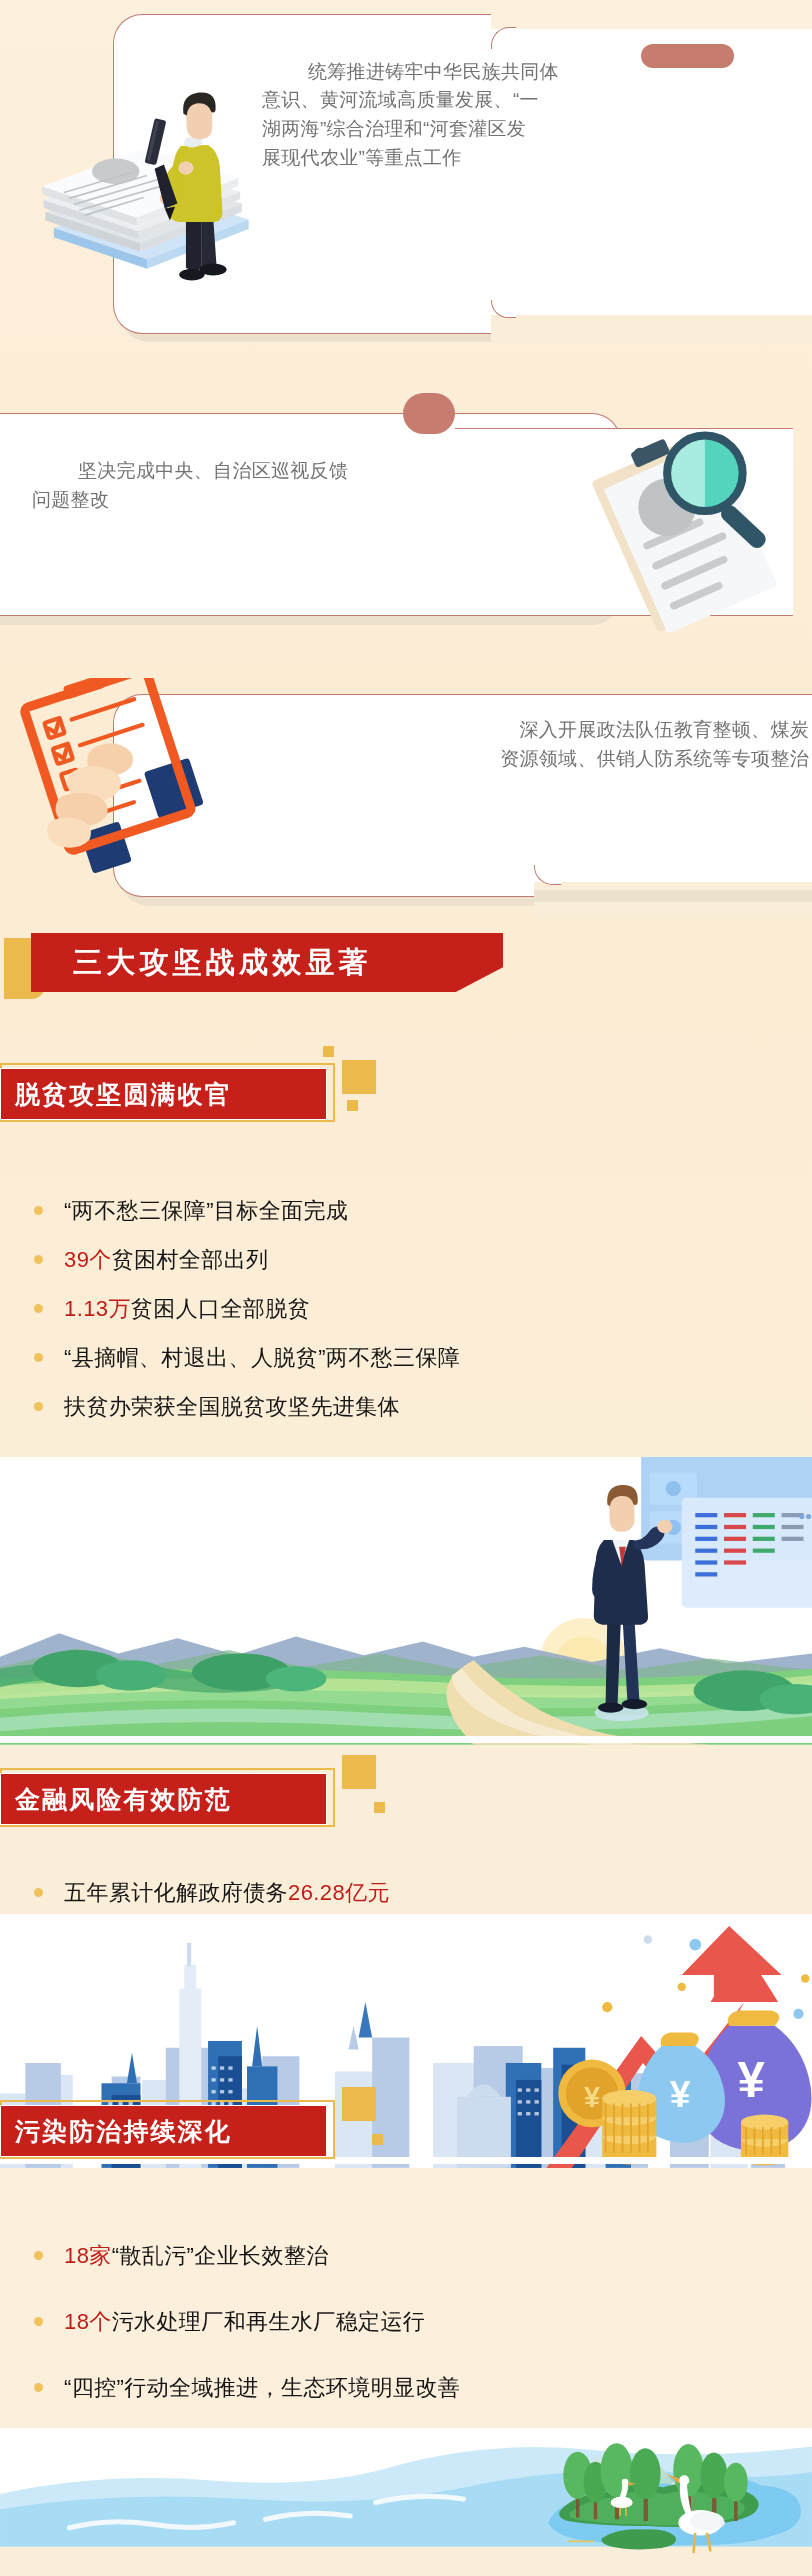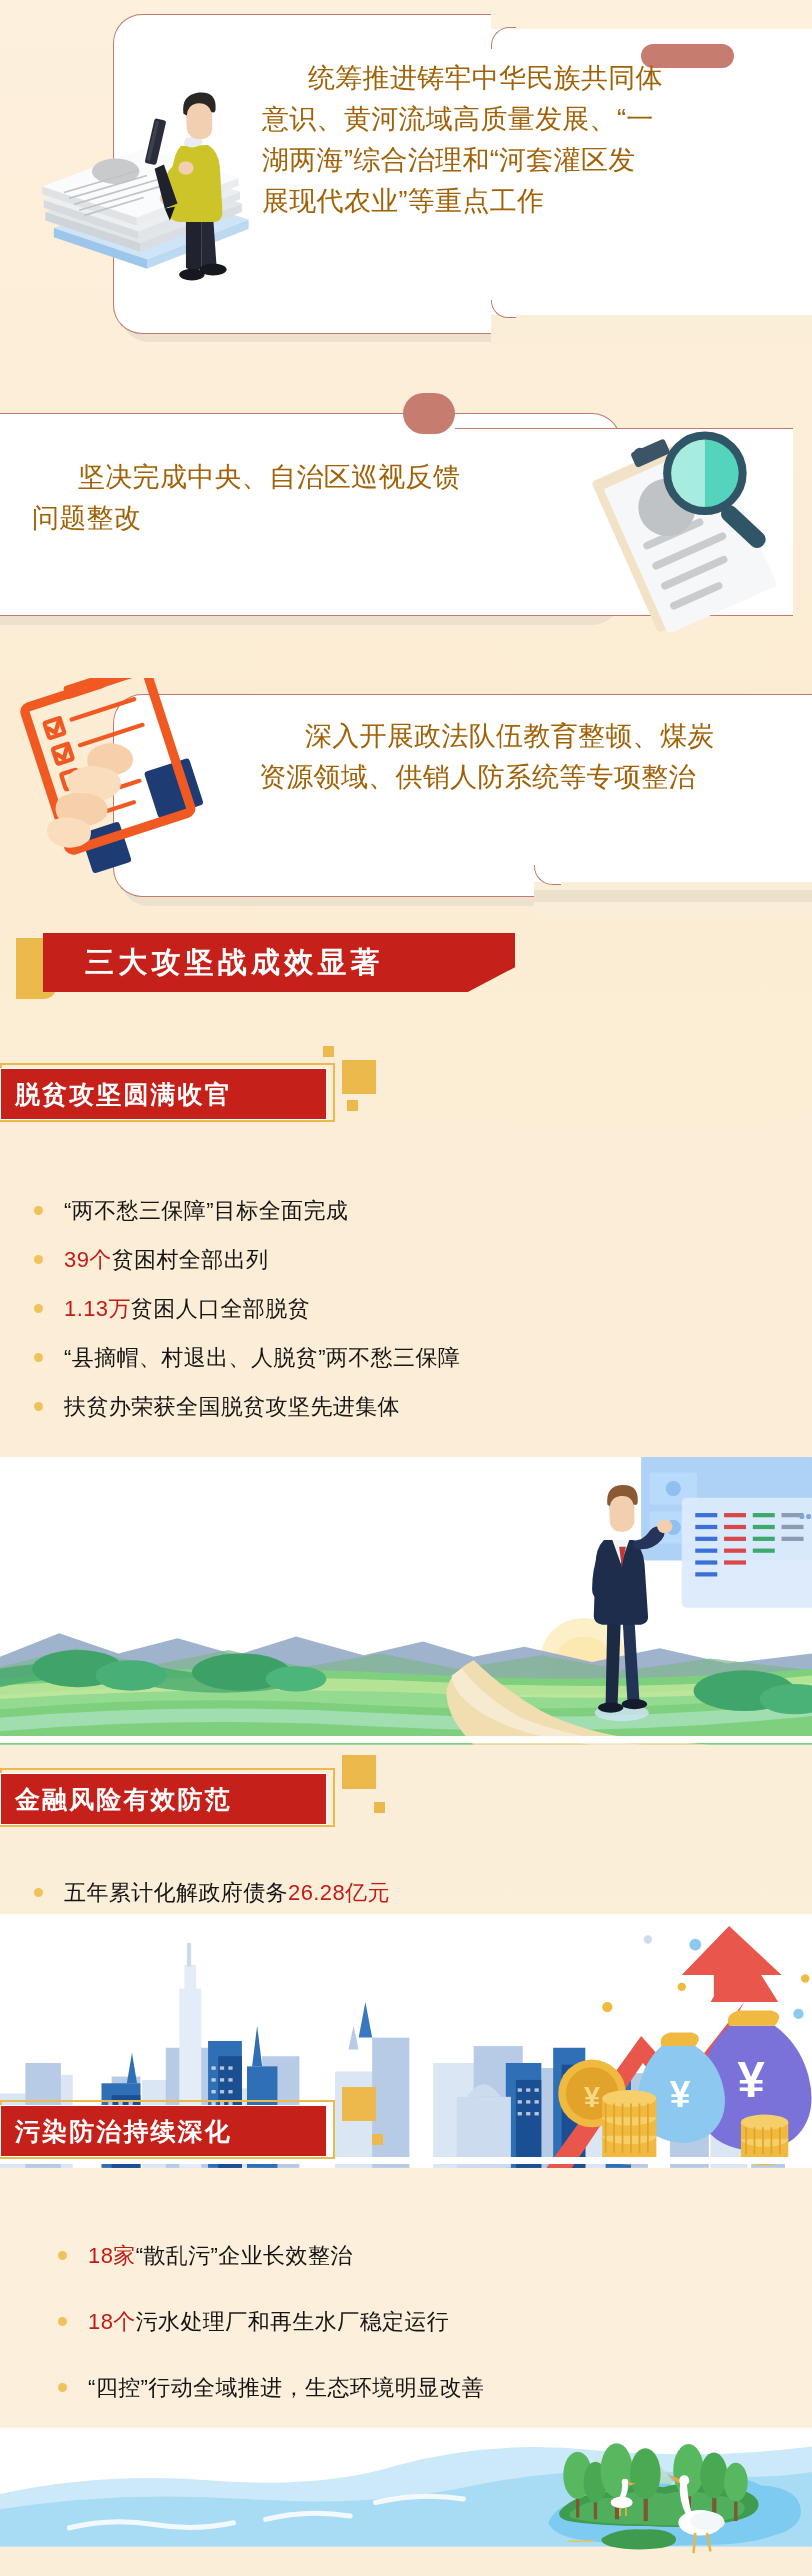--- a/index.html
+++ b/index.html
@@ -13,27 +13,27 @@
   
   #bg-base { position:absolute; inset:0;
     background:linear-gradient(180deg,#fdf0dc 0%,#fcecd4 30%,#fbeed8 65%,#fcf0dd 100%); }
 
   
   .card { position:absolute; }
   .notch-pill { position:absolute; background:#c67d70; border-radius:85px; }
 
   
   .card-text {
-    position:absolute; color:#a16207; line-height:1.52;
-    font-size:27px; letter-spacing:0.3px; text-align:left;
+    position:absolute; color:#737373; line-height:1.52;
+    font-size:19px; letter-spacing:0.3px; text-align:left;
   }
   .card-text .indent { display:inline-block; width:46px; }
 
   
-  #main-banner { position:absolute; left:16px; top:933px; width:499px; height:66px;text-decoration:underline; }
+  #main-banner { position:absolute; left:4px; top:933px; width:499px; height:66px;text-decoration:underline; }
   #main-banner .gold-tab {
     position:absolute; left:0; top:5px; width:41px; height:61px;
     background:#ecb94d; border-radius:0 0 13.5px 0;
   }
   #main-banner .red-body {
     position:absolute; left:27px; top:0; width:472px; height:59px;
     background:#c5201a;
     clip-path:polygon(0 0, 100% 0, 100% 58%, 90% 100%, 0 100%);
   }
   #main-banner .label {
@@ -230,21 +230,21 @@
               border-radius:29px 0 0 29px;"></div>
 
   <div style="position:absolute; left:421px; top:188px; width:279px; height:34px;
               background:#fbeed8;"></div>
   <div style="position:absolute; left:421px; top:171px; width:27px; height:20px;
               background:#ffffff; border-left:1.7px solid #c07a6e; border-bottom:1.7px solid #c07a6e;
               border-bottom-left-radius:18.6px;"></div>
   <div style="position:absolute; left:421px; top:196px; width:279px; height:12px;
               background:#ece1cd;"></div>
 
-  <div class="card-text" style="left:146px; top:22px; width:550px;">
+  <div class="card-text" style="left:146px; top:22px; width:550px;text-align:right;">
     <div><span class="indent"></span><span>深入开展政法队伍教育整顿、煤炭</span></div>
     <div><span>资源领域、供销人防系统等专项整治</span></div>
   </div>
 </div>
 
 <div class="illus" style="left:15px; top:678px; width:211px; height:211px; z-index:6;">
   <svg width="211" height="211" viewBox="0 0 250 250">
     <g transform="rotate(-18 120 115)">
 
       <rect x="152" y="122" width="56" height="58" rx="4" fill="#1f3b74"></rect>
@@ -628,21 +628,21 @@
 <div class="white-band" style="top:2157px; width:812px; height:6.8px;"></div>
 
 <div class="sec-head" style="top:2100px;">
   <div class="gold-frame" style="width:335px;"></div>
   <div class="red-plate" style="width:327px;"></div>
   <div class="sq-big" style="left:342px; top:-13.5px;"></div>
   <div class="sq-small" style="left:372px; top:34px;"></div>
   <div class="label">污染防治持续深化</div>
 </div>
 
-<div class="bullets" style="top:2233px;padding-left:24px;">
+<div class="bullets" style="top:2233px;">
   <div class="bullet-row" style="height:66px;">
     <div class="bullet-dot"></div>
     <div class="bullet-text">
       <span class="hl">18家</span><span>“散乱污”企业长效整治</span>
     </div>
   </div>
   <div class="bullet-row" style="height:66px;">
     <div class="bullet-dot"></div>
     <div class="bullet-text">
       <span class="hl">18个</span><span>污水处理厂和再生水厂稳定运行</span>

